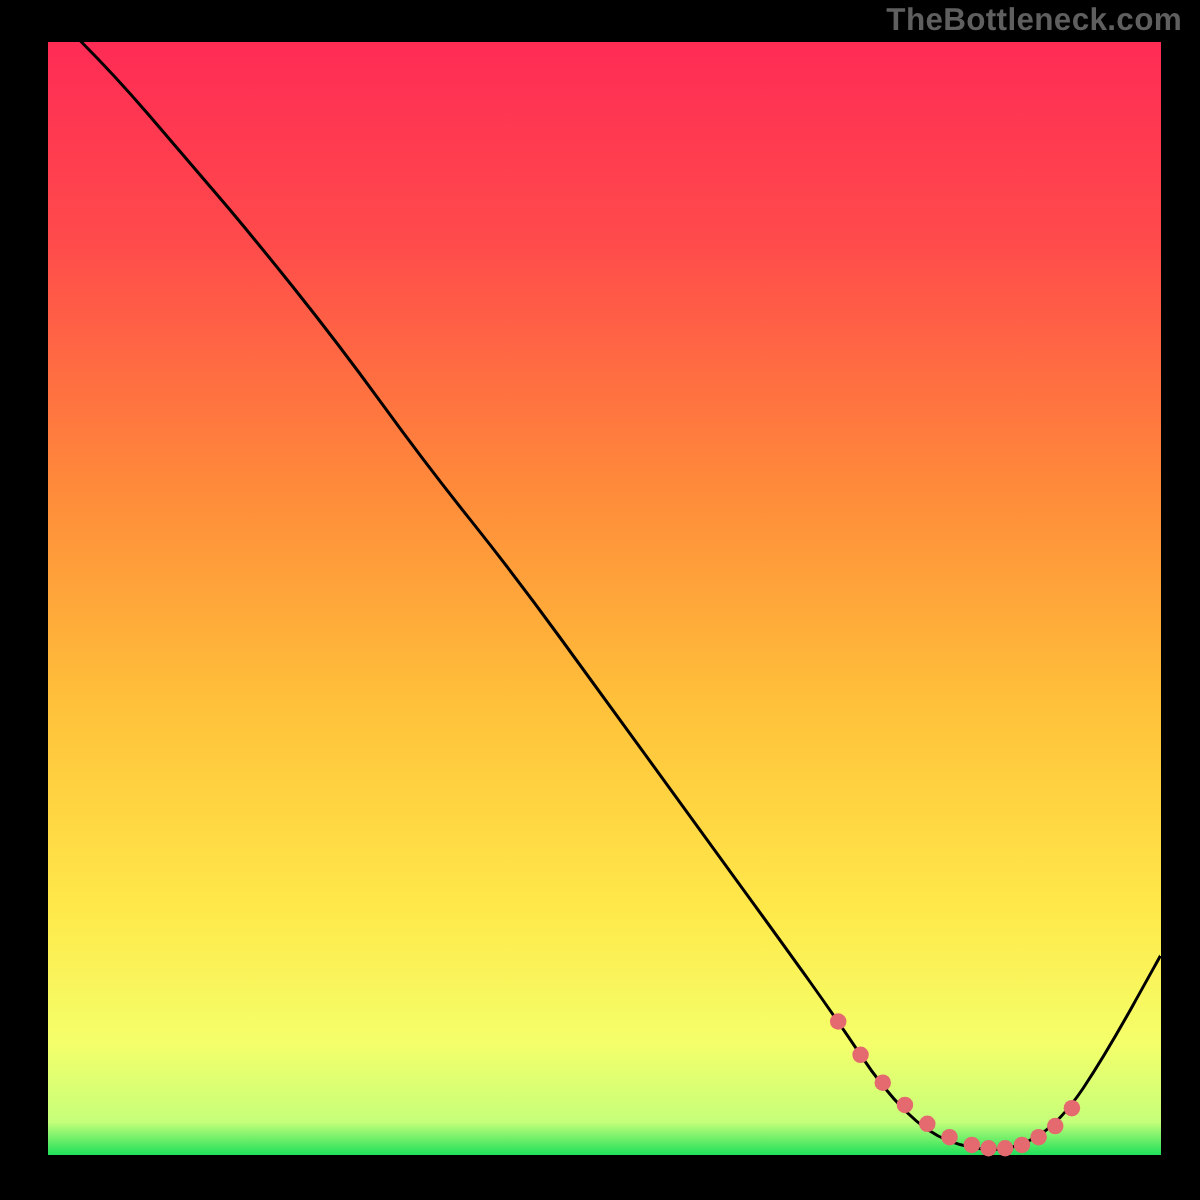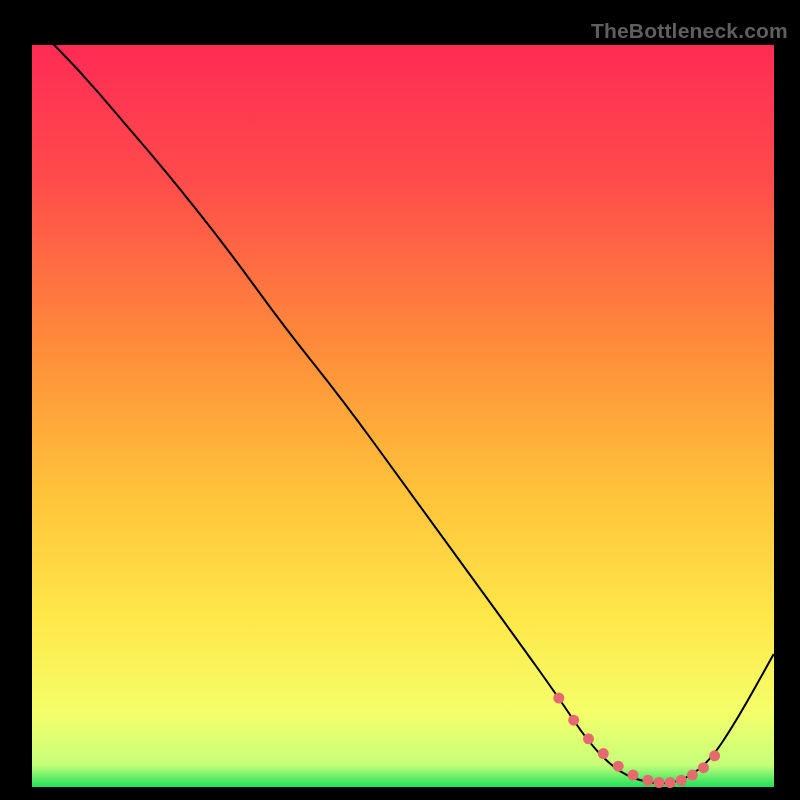--- a/index.html
+++ b/index.html
@@ -8,21 +8,20 @@
     width: 800px;
     height: 800px;
     background: #000000;
     overflow: hidden;
     font-family: Arial, Helvetica, sans-serif;
   }
   .stage {
     position: relative;
     width: 800px;
     height: 620px;
-    margin-top: 17px;
   }
   .watermark {
     position: absolute;
     top: 2px;
     right: 12px;
     color: #5f5f5f;
     font-size: 21px;
     font-weight: 600;
     letter-spacing: 0.2px;
     z-index: 10;

